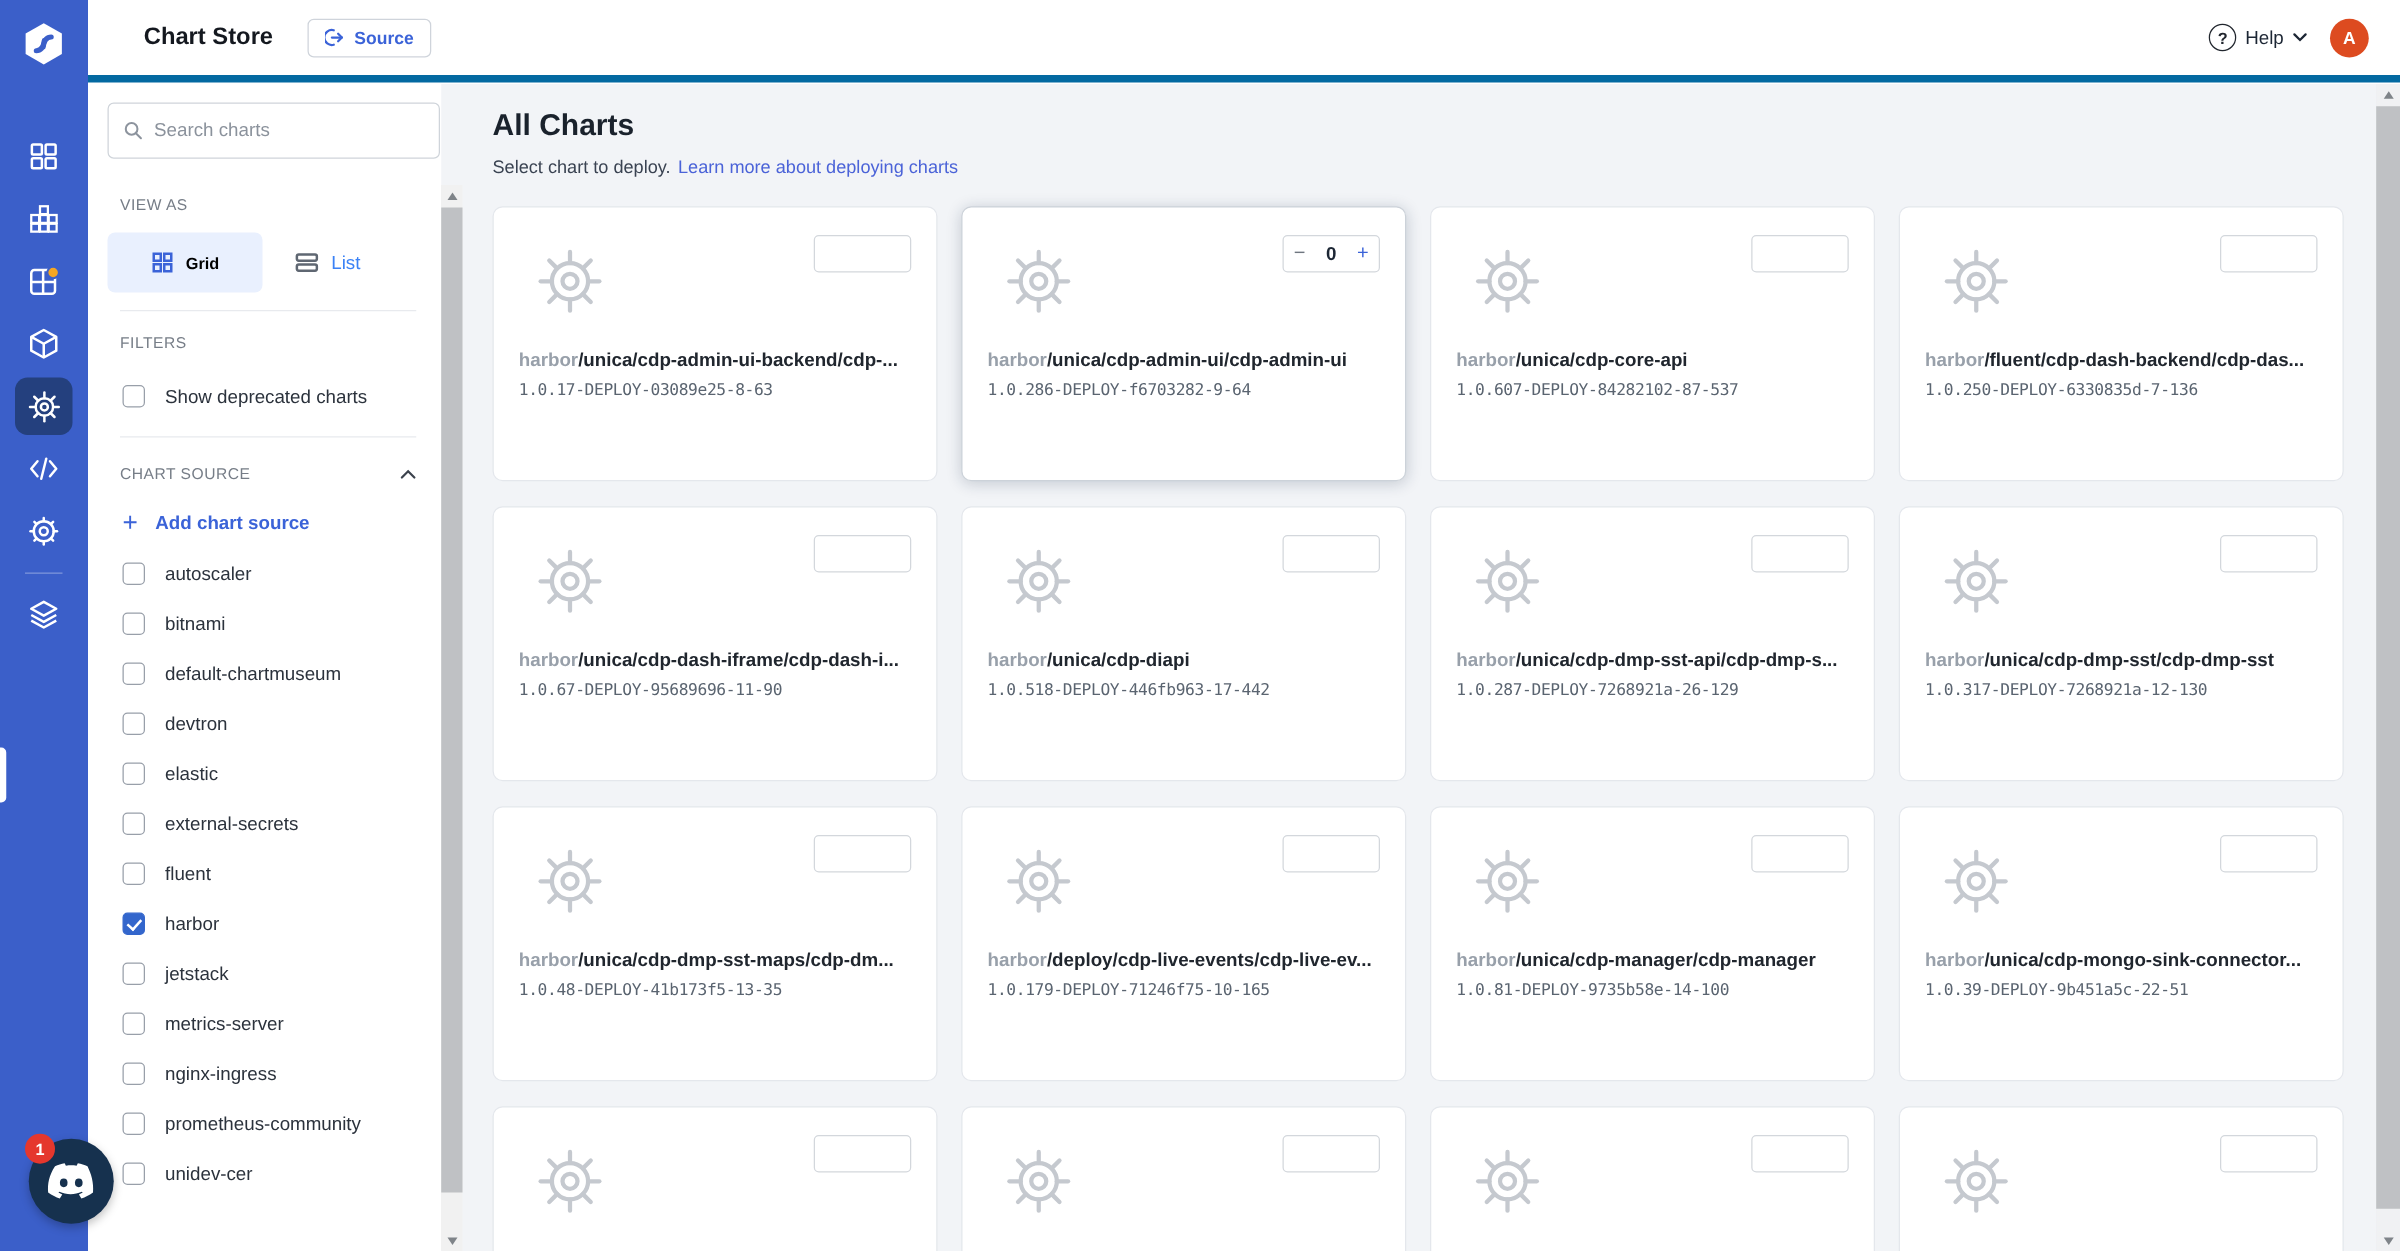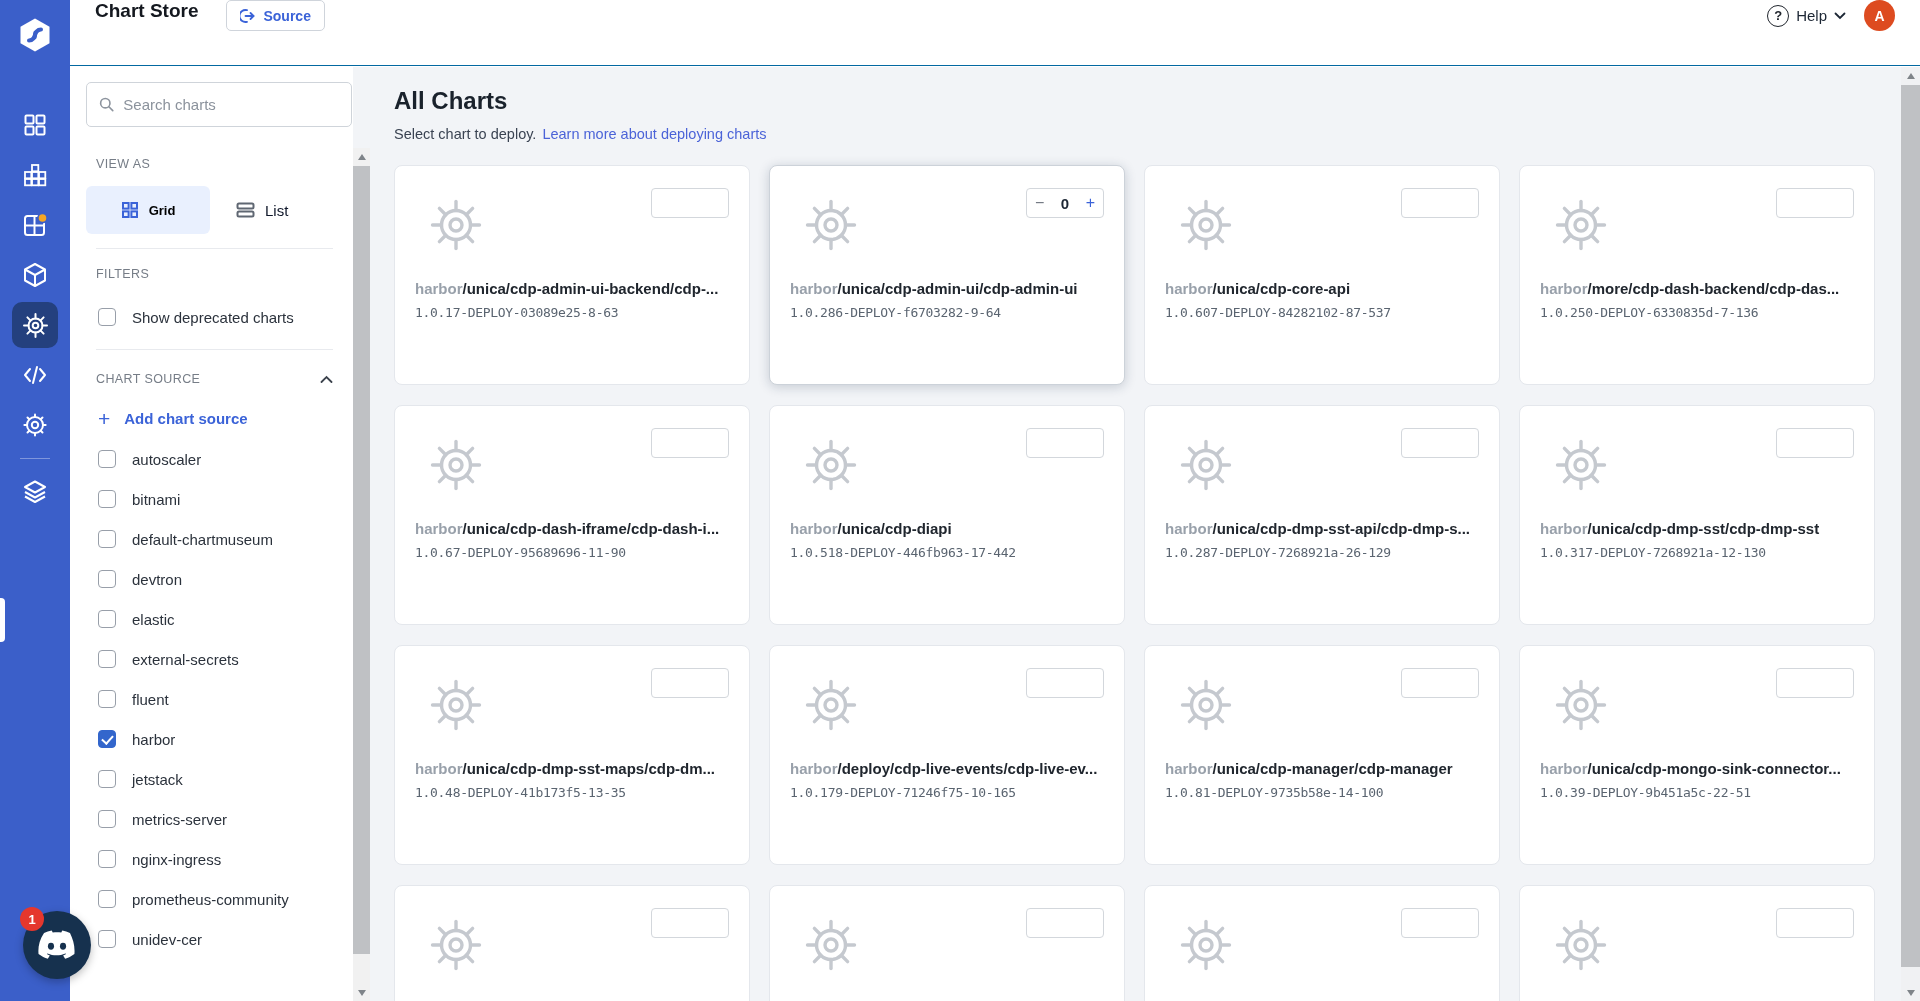--- a/index.html
+++ b/index.html
@@ -10,21 +10,21 @@
   .rail { position:fixed; left:0; top:0; width:70px; height:1001px; background:#3b5fc9; z-index:30; }
   .rail-item { width:70px; height:50px; display:flex; align-items:center; justify-content:center; position:relative; }
   .rail-logo { margin-top:6px; height:58px; }
   .rail-active-box { width:46px; height:46px; background:#24407e; border-radius:10px; display:flex; align-items:center; justify-content:center; }
   .rail-indicator { position:absolute; left:0; top:298px; width:5px; height:44px; background:#ffffff; border-radius:0 4px 4px 0; }
   .rail-divider { width:30px; height:1px; background:rgba(255,255,255,.35); margin:8px auto; }
   .rail svg { display:block; }
 
   
   .header { position:fixed; left:70px; top:0; width:1850px; height:66px; background:#fff;
-    border-bottom:1px solid #0369a1; display:flex; align-items:flex-start; z-index:20; }
+    border-bottom:6px solid #0369a1; display:flex; align-items:center; z-index:20;padding-left:20px; }
   .header-title { font-size:19px; font-weight:700; color:#14181f; margin-left:25px; }
   .source-btn { margin-left:28px; height:31px; display:inline-flex; align-items:center; gap:7px;
     padding:0 13px; border:1px solid #cfd4db; border-radius:5px; background:#fff;
     color:#3b63d8; font-size:14px; font-weight:700; cursor:pointer; }
   .header-right { margin-left:auto; display:flex; align-items:center; gap:18px; margin-right:25px; }
   .help-wrap { display:flex; align-items:center; gap:7px; cursor:pointer; }
   .help-q { width:22px; height:22px; border:1.6px solid #21262e; border-radius:50%;
     display:flex; align-items:center; justify-content:center; font-size:13px; font-weight:700; color:#21262e; }
   .help-label { font-size:15px; color:#1c2634; }
   .avatar { width:31px; height:31px; border-radius:50%; background:#dd4b20; color:#fff;
@@ -36,21 +36,21 @@
     display:flex; align-items:center; padding:15px 12px; gap:9px; background:#fff; }
   .search-box input { border:none; outline:none; font-size:15px; color:#2b323c; width:100%;
     font-family:"Liberation Sans", sans-serif; }
   .search-box input::placeholder { color:#8b929c; }
   .section-label { margin:0 0 0 26px; font-size:12.5px; font-weight:400; letter-spacing:.4px; color:#767d87; }
   .lbl-viewas { margin-top:30px; }
   .viewas-row { margin:15px 0 0 16px; display:flex; align-items:center; }
   .grid-btn { width:124px; height:48px; background:#e9f0fe; border-radius:6px; border:none; cursor:pointer;
     display:flex; align-items:center; justify-content:center; gap:10px; color:#000000; font-size:13px; font-weight:600; }
   .list-btn { height:48px; margin-left:26px; background:none; border:none; cursor:pointer;
-    display:flex; align-items:center; gap:10px; color:#0f172a; font-size:15px; }
+    display:flex; align-items:center; gap:10px; color:#3b82f6; font-size:15px; }
   .panel-divider { height:1px; background:#e8eaee; margin:14px 20px 0 26px; }
   .lbl-filters { margin-top:18px; }
   .check-row { display:flex; align-items:center; height:36px; cursor:pointer; }
   .dep-row { margin:18px 0 0 28px; }
   .cb { position:relative; width:18px; height:18px; border:1.5px solid #989fa9; border-radius:4px; background:#fff; flex:none; }
   .cb.checked { background:#3366cc; border-color:#3366cc; }
   .cb.checked::after { content:""; position:absolute; left:5px; top:1.5px; width:5px; height:9px;
     border:solid #fff; border-width:0 2px 2px 0; transform:rotate(42deg); }
   .check-label { font-size:15px; color:#2b323c; margin-left:16px; white-space:nowrap; }
   .chart-source-hdr { margin:22px 20px 0 26px; display:flex; align-items:center; justify-content:space-between; }
@@ -472,21 +472,21 @@
               <line x1="29" y1="43.5" x2="29" y2="52.5"></line>
           <line x1="14.5" y1="29" x2="5.5" y2="29"></line>
               <line x1="43.5" y1="29" x2="52.5" y2="29"></line>
           <line x1="18.7" y1="18.7" x2="12.4" y2="12.4"></line>
               <line x1="39.3" y1="18.7" x2="45.6" y2="12.4"></line>
           <line x1="18.7" y1="39.3" x2="12.4" y2="45.6"></line>
               <line x1="39.3" y1="39.3" x2="45.6" y2="45.6"></line>
         </g>
       </svg>
     </div>
-    <div class="card-name"><span class="repo">harbor</span><span class="nm">/more/cdp-dash-backend/cdp-das...</span></div>
+    <div class="card-name"><span class="repo">harbor</span><span class="nm">/fluent/cdp-dash-backend/cdp-das...</span></div>
     <div class="card-version">1.0.250-DEPLOY-6330835d-7-136</div>
   </div>
 
   <div class="card">
     <div class="stepper" hidden="">
       <button class="step-minus"></button>
       <div class="step-value"></div>
       <button class="step-plus"></button>
     </div>
     <div class="card-icon">

